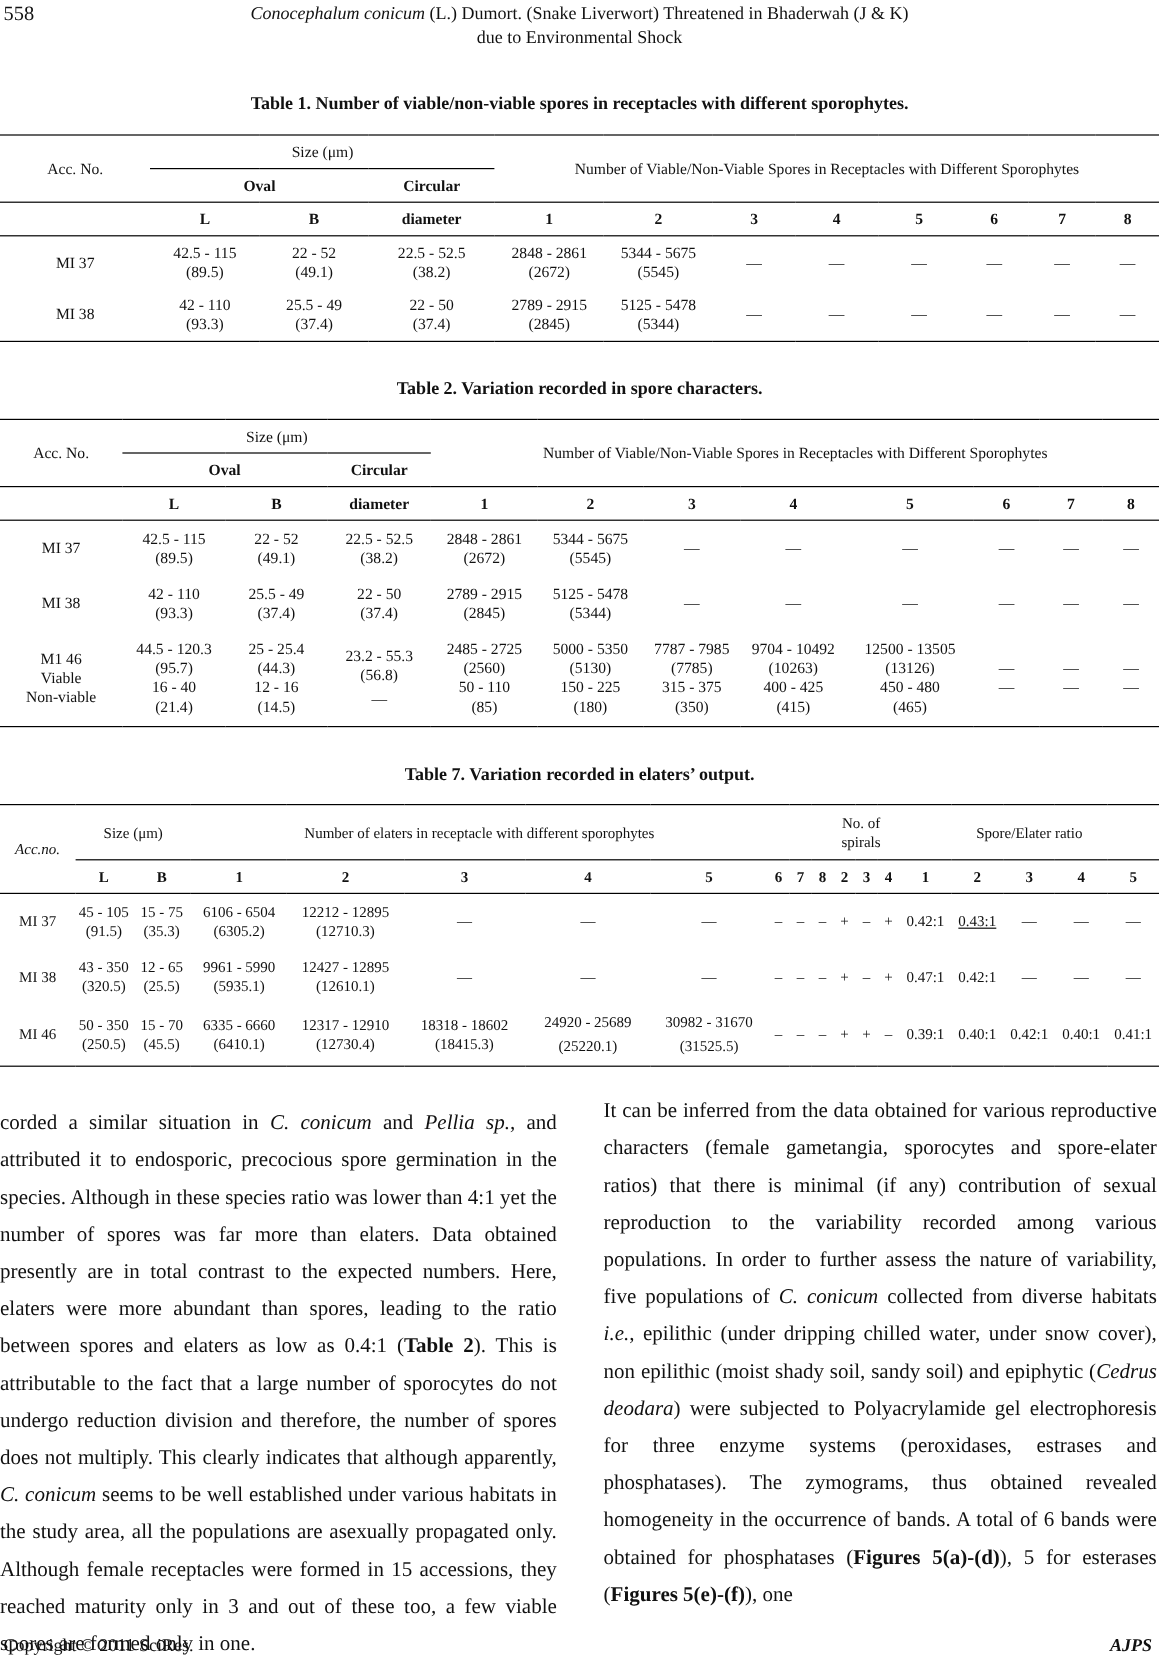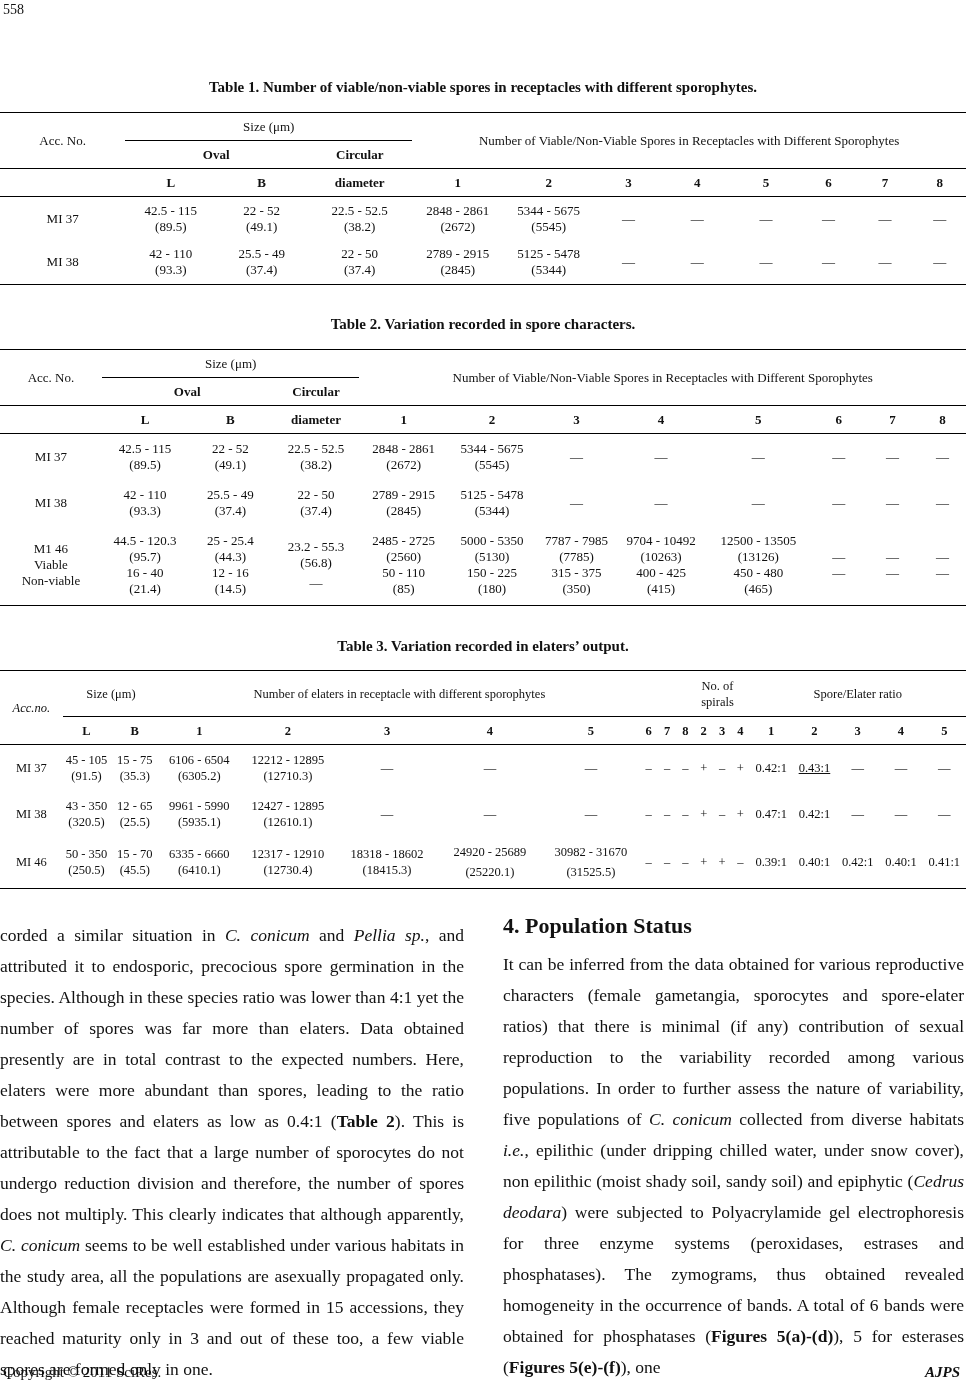--- a/index.html
+++ b/index.html
@@ -1,19 +1,19 @@
 <!DOCTYPE html>
 <html><head>
 <meta charset="utf-8">
 <style>
   html, body { margin: 0; padding: 0; background: #ffffff; }
   body { width: 966px; height: 1386px; position: relative; overflow: hidden;
          font-family: "Liberation Serif", "DejaVu Serif", serif; color: #111; }
   .abs { position: absolute; }
-  .hdr-num { left: 3px; top: 2px; font-size: 14px; }
+  .hdr-num { left: 3px; top: 2px; font-size: 17px; }
   .hdr-title { left: 0; width: 966px; top: 2px; text-align: center; font-size: 15px; line-height: 20px; }
   .hdr-title i { font-style: italic; }
   .caption { left: 0; width: 966px; text-align: center; font-weight: bold; font-size: 15px; }
   table { border-collapse: collapse; position: absolute; font-size: 13px; line-height: 16px; }
   td, th { text-align: center; vertical-align: middle; padding: 0 2px; font-weight: normal; }
   th.b { font-weight: bold; }
   .topline { border-top: 1.5px solid #000; }
   .botline { border-bottom: 1.5px solid #000; }
   .underl { border-bottom: 1.2px solid #000; }
   .col { position: absolute; font-size: 17.5px; line-height: 31px; text-align: justify; }
@@ -21,20 +21,22 @@
   .col b { font-weight: bold; }
   .sec-head { font-weight: bold; font-size: 22px; }
   .footer-left { left: 3px; top: 1364px; font-size: 15px; }
   .footer-right { right: 6px; top: 1364px; font-size: 15px; font-weight: bold; font-style: italic; }
 </style>
 </head>
 <body>
 
 <div class="abs hdr-num">558</div>
 <div class="abs hdr-title">
+  <div><i>Conocephalum conicum</i><span> (L.) Dumort. (Snake Liverwort) Threatened in Bhaderwah (J &amp; K)</span></div>
+  <div>due to Environmental Shock</div>
 </div>
 
 <div class="abs caption" style="top:79px;">Table 1. Number of viable/non-viable spores in receptacles with different sporophytes.</div>
 <table style="left:0; top:112px; width:966px;">
   <tbody>
       <tr class="topline" style="height:28px;">
     <th rowspan="2" style="width:120px;">Acc. No.</th>
     <th colspan="3" class="underl">Size (μm)</th>
     <th colspan="8" rowspan="2">Number of Viable/Non-Viable Spores in Receptacles with Different Sporophytes</th>
   </tr>
@@ -263,21 +265,21 @@
           <div>—</div>
         </td>
     <td>
           <div>—</div>
           <div>—</div>
         </td>
   </tr>
 </tbody>
   </table>
 
-<div class="abs caption" style="top:638px;">Table 3. Variation recorded in elaters’ output.</div>
+<div class="abs caption" style="top:638px;">Table 7. Variation recorded in elaters’ output.</div>
 <table style="left:0; top:670px; width:966px; font-size:12.5px;">
   <tbody>
       <tr class="topline" style="height:46px;">
     <th rowspan="2" style="width:60px;font-style:italic;">Acc.no.</th>
     <th colspan="2" class="underl">Size (μm)</th>
     <th colspan="5" class="underl">Number of elaters in receptacle with different sporophytes</th>
     <th colspan="6" class="underl"><span style="display:inline-block;width:60px;margin-left:46px;">No. of spirals</span></th>
     <th colspan="5" class="underl">Spore/Elater ratio</th>
   </tr>
   <tr class="underl" style="height:28px;">
@@ -409,20 +411,19 @@
     <td style="padding:0;">0.41:1</td>
   </tr>
 </tbody>
   </table>
 
 <div class="col" style="left:0; top:920px; width:464px;">
   <span>corded a similar situation in </span><i>C. conicum</i><span> and </span><i>Pellia sp.</i><span>, and attributed it to endosporic, precocious spore germination in the species. Although in these species ratio was lower than 4:1 yet the number of spores was far more than elaters. Data obtained presently are in total contrast to the expected numbers. Here, elaters were more abundant than spores, leading to the ratio between spores and elaters as low as 0.4:1 (</span><b>Table 2</b><span>). This is attributable to the fact that a large number of sporocytes do not undergo reduction division and therefore, the number of spores does not multiply. This clearly indicates that although apparently, </span><i>C. conicum</i><span> seems to be well established under various habitats in the study area, all the populations are asexually propagated only. Although female receptacles were formed in 15 accessions, they reached maturity only in 3 and out of these too, a few viable spores are formed only in one.</span>
 </div>
 
 <div class="col" style="left:503px; top:910px; width:461px;">
-  <div class="sec-head" style="margin-bottom:8px;">4. Population Status</div>
   <div>
     <span>It can be inferred from the data obtained for various reproductive characters (female gametangia, sporocytes and spore-elater ratios) that there is minimal (if any) contribution of sexual reproduction to the variability recorded among various populations. In order to further assess the nature of variability, five populations of </span><i>C. conicum</i><span> collected from diverse habitats </span><i>i.e.</i><span>, epilithic (under dripping chilled water, under snow cover), non epilithic (moist shady soil, sandy soil) and epiphytic (</span><i>Cedrus deodara</i><span>) were subjected to Polyacrylamide gel electrophoresis for three enzyme systems (peroxidases, estrases and phosphatases). The zymograms, thus obtained revealed homogeneity in the occurrence of bands. A total of 6 bands were obtained for phosphatases (</span><b>Figures 5(a)-(d)</b><span>), 5 for esterases (</span><b>Figures 5(e)-(f)</b><span>), one</span>
   </div>
 </div>
 
 <div class="abs footer-left">Copyright © 2011 SciRes.</div>
 <div class="abs footer-right">AJPS</div>
 
 </body></html>

